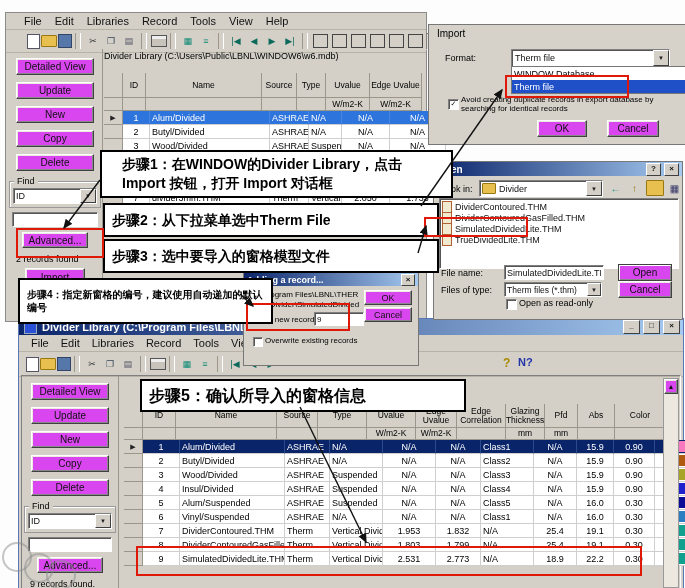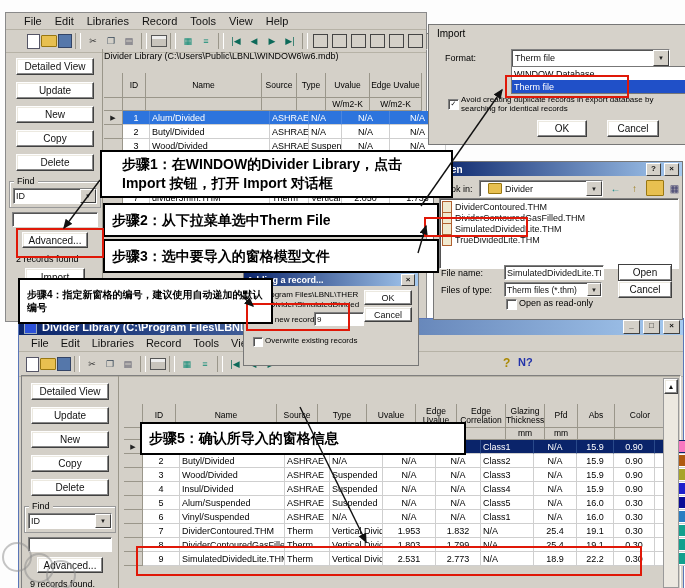--- a/index.html
+++ b/index.html
@@ -12,21 +12,21 @@
   .toolbar{display:flex;align-items:center;height:20px;padding:1px 2px 1px 4px;border-bottom:1px solid #b6b2a6;}
   .tbi{width:17px;height:15px;display:flex;align-items:center;justify-content:center;font-size:9px;
     color:#333;margin:0 0.5px;flex:none;}
   .tbi.sep{width:4px;height:16px;border-left:1px solid #9a968a;border-right:1px solid #fff;margin:0 3px;}
   .tbi.swatch{width:13px;height:12px;border:1px solid #444;margin:1px 2px;}
   .tbi.pressed{border:1px solid;border-color:#808080 #fff #fff #808080;background:#e6e2da;}
   .ic-doc{width:11px;height:13px;background:#fff;border:1px solid #556;}
   .ic-folder{width:14px;height:10px;background:#e8c050;border:1px solid #997711;border-radius:1px;}
   .ic-save{width:12px;height:12px;background:#5577aa;border:1px solid #334466;}
   .ic-print{width:14px;height:10px;background:#c8c4bc;border:1px solid #555;box-shadow:inset 0 3px 0 #eee;}
-  .btn{display:flex;align-items:center;justify-content:center;font-size:10px;color:#111;background:#ffffff;
+  .btn{display:flex;align-items:center;justify-content:center;font-size:10px;color:#111;background:#d946ef;
     border:1px solid;border-color:#fdfdfd #404040 #404040 #fdfdfd;box-shadow:inset -1px -1px 0 #888,inset 1px 1px 0 #ece9e0;cursor:default;}
   .sbtn{width:76px;height:15px;margin:0 auto 7px auto;flex:none;}
   .inp{background:#fff;border:1px solid;border-color:#808080 #fff #fff #808080;box-shadow:inset 1px 1px 0 #555;
     font-size:9px;padding:0 2px;color:#111;}
   input.inp{outline:none;}
   .combo{display:flex;align-items:stretch;}
   .combo .val{flex:1;overflow:hidden;white-space:nowrap;display:flex;align-items:center;gap:3px;}
   .dda{width:14px;background:#d4d0c8;border:1px solid;border-color:#fff #404040 #404040 #fff;
     font-size:6px;display:flex;align-items:center;justify-content:center;color:#222;flex:none;}
   .findbox{position:relative;border:1px solid #999;box-shadow:1px 1px 0 #fff inset;margin:10px auto 0 auto;width:84px;padding:6px 3px 3px 3px;}
@@ -220,21 +220,21 @@
   </div>
 
   <div class="dlg" id="dlg-open" style="left:433px;top:161px;width:248px;height:157px;z-index:11;">
     <div class="titlebar" style="height:14px;font-size:10px;">
       <span style="flex:1;">Open</span>
       <span class="tbtn" style="width:13px;height:11px;">?</span>
       <span class="tbtn" style="width:13px;height:11px;">×</span>
     </div>
     <div style="position:absolute;left:7px;top:22px;font-size:9px;text-align:center;">Look in:</div>
     <div class="combo inp" style="position:absolute;left:45px;top:18px;width:122px;height:15px;padding:0;">
-      <span class="val" style="padding-left:8px;font-size:9px;">
+      <span class="val" style="padding-left:2px;font-size:9px;">
         <i class="ic-folder" style="width:12px;height:9px;"></i>
         <span>Divider</span>
       </span>
       <span class="dda">▼</span>
     </div>
     <div style="position:absolute;left:173px;top:18px;display:flex;gap:2px;align-items:center;">
 
     <span class="tbi" style="width: 16px; height: 14px; font-size: 10px; color: rgb(10, 138, 138);">←</span>
         <span class="tbi" style="width: 16px; height: 14px; font-size: 10px; color: rgb(153, 119, 17);">↑</span>
         <span class="tbi ic-folder" style="width:16px;height:14px;font-size:10px;"></span>
@@ -542,21 +542,21 @@
       <div class="scroll" style="right:1px;top:2px;bottom:0;">
         <div class="btn" style="width:12px;height:13px;font-size:7px;">▲</div>
       </div>
     </div>
   </div>
 
   <div class="note" id="step1" style="left:100px;top:150px;width:322px;height:42px;font-size:14px;padding-left:20px;">步骤1：在WINDOW的Divider Library，点击 Import 按钮，打开 Import 对话框</div>
   <div class="note" id="step2" style="left:103px;top:203px;width:318px;height:28px;font-size:14px;">步骤2：从下拉菜单选中Therm File</div>
   <div class="note" id="step3" style="left:103px;top:239px;width:318px;height:28px;font-size:14px;">步骤3：选中要导入的窗格模型文件</div>
   <div class="note" id="step4" style="left:18px;top:278px;width:237px;height:40px;font-size:10px;">步骤4：指定新窗格的编号，建议使用自动递加的默认编号</div>
-  <div class="note" id="step5" style="left:140px;top:379px;width:308px;height:27px;font-size:14px;margin-top:43px;">步骤5：确认所导入的窗格信息</div>
+  <div class="note" id="step5" style="left:140px;top:379px;width:308px;height:27px;font-size:16px;">步骤5：确认所导入的窗格信息</div>
 
   <div class="redbox" style="left:16px;top:228px;width:84px;height:26px;"></div>
   <div class="redbox" style="left:505px;top:75px;width:120px;height:19px;"></div>
   <div class="redbox" style="left:424px;top:217px;width:100px;height:16px;"></div>
   <div class="redbox" style="left:246px;top:303px;width:100px;height:24px;"></div>
   <div class="redbox" style="left:136px;top:546px;width:502px;height:26px;"></div>
 
   <svg width="685" height="588" style="position:absolute;left:0;top:0;z-index:50;pointer-events:none;">
     <defs>
       <marker id="ah" markerWidth="8" markerHeight="8" refX="6" refY="3" orient="auto">

